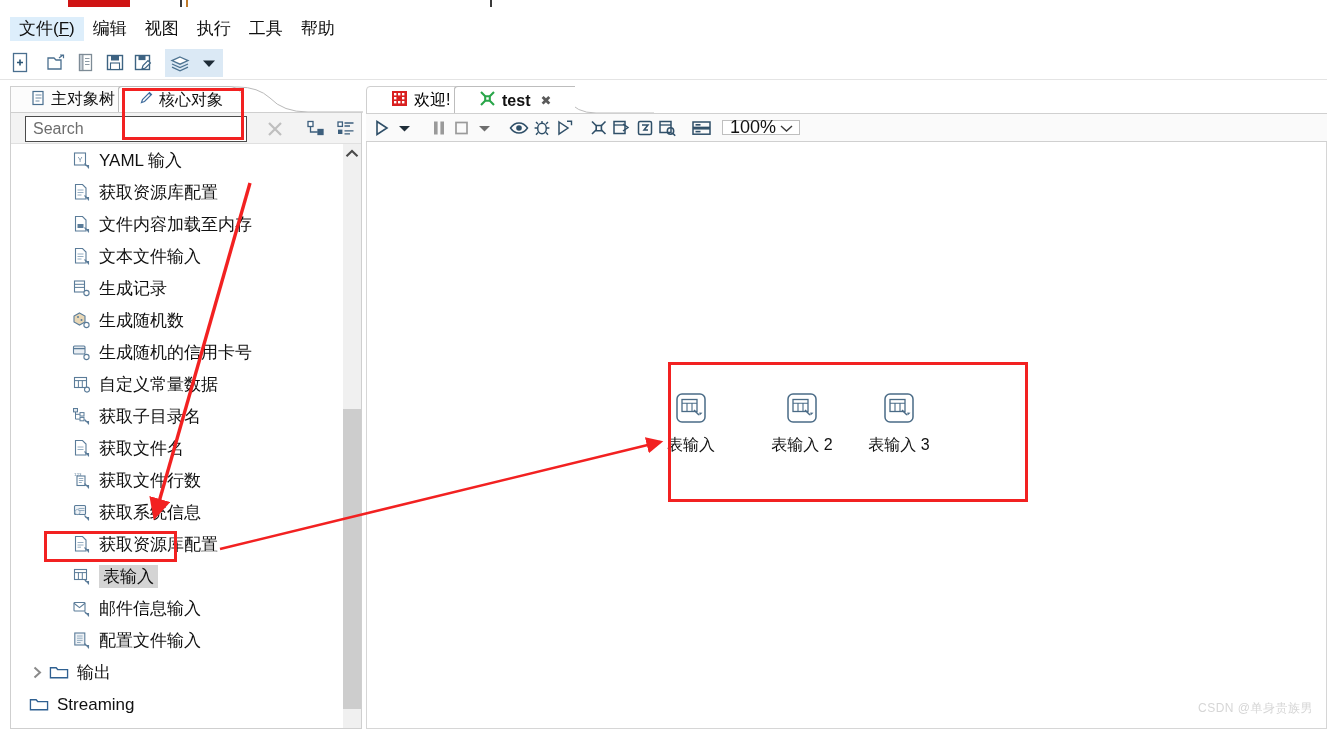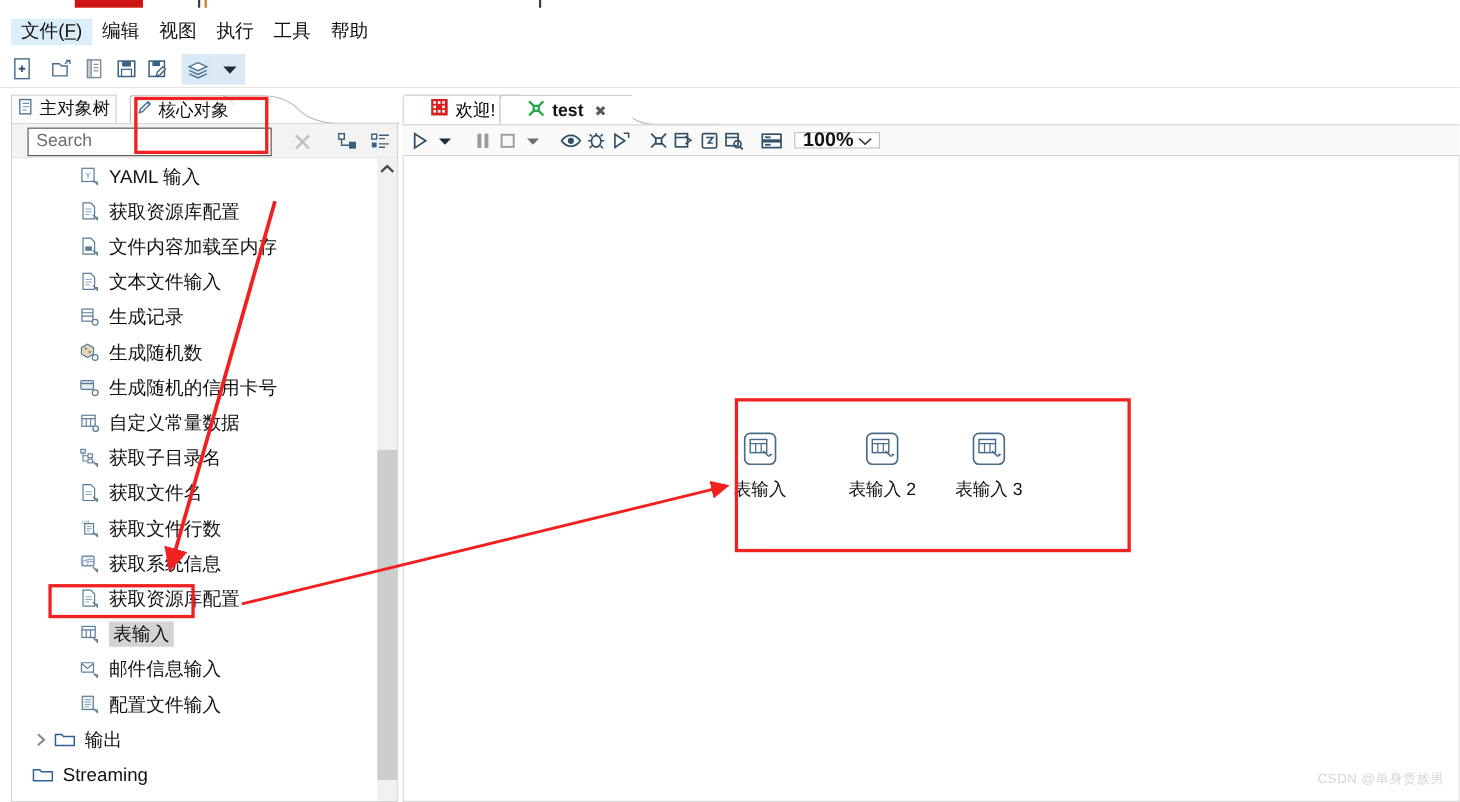--- a/index.html
+++ b/index.html
@@ -38,21 +38,21 @@
   }
   .tbtn { width: 29px; height: 28px; display: flex; align-items: center; justify-content: center; cursor: default; }
   .tbtn.sel { background: #dbe9f5; }
   .tbsep { width: 7px; height: 28px; }
 
   
   .leftpanel { position: absolute; left: 10px; top: 86px; width: 352px; height: 643px; }
   .lp-tabrow { position: relative; height: 27px; }
   .lp-tab {
     position: absolute; top: 0; height: 27px; display: flex; align-items: center; gap: 5px;
-    font-size: 16px; color: #111; padding: 0 5px; white-space: nowrap; cursor: default;
+    font-size: 16px; color: #111; padding: 0 20px; white-space: nowrap; cursor: default;
     background: #ffffff;
   }
   .lp-tab.inactive { left: 0; border: 1px solid #cfcfcf; border-bottom: 1px solid #cfcfcf; background:#fcfcfc;}
   .lp-tab.active {
     left: 108px; background: #ffffff;
     border-top: 1px solid #bdbdbd; border-left: 1px solid #bdbdbd;
     border-top-left-radius: 4px; border-top-right-radius: 14px;
   }
   .lp-tabcurve {
     position: absolute; left: 108px; top: 0; width: 245px; height: 27px; pointer-events: none;
@@ -111,21 +111,21 @@
   .rp-toolbar {
     position: absolute; left: 0; top: 27px; width: 961px; height: 29px;
     background: #fafafa; border-top: 1px solid #d0d0d0; border-bottom: 1px solid #d0d0d0;
     display: flex; align-items: center; padding-left: 4px;
   }
   .rbtn { width: 23px; height: 26px; display: flex; align-items: center; justify-content: center; cursor: default; }
   .rgap { width: 11px; }
   .zoomsel {
     margin-left: 9px; height: 15px; min-width: 78px; border: 1px solid #bfbfbf; background: #fff;
     display: flex; align-items: center; justify-content: space-between; padding: 0 5px 0 7px;
-    font-size: 18px; color: #111; cursor: default; font-weight: bold;
+    font-size: 18px; color: #111; cursor: default;
   }
   .canvas {
     position: absolute; left: 0; top: 56px; width: 961px; height: 587px;
     background: #ffffff; border-left: 1px solid #d6d6d6; border-right:1px solid #d6d6d6; border-bottom:1px solid #d6d6d6;
     overflow: hidden;
   }
   .node { position: absolute; width: 96px; text-align: center; cursor: default; }
   .node .nicon { height: 40px; display: flex; align-items: center; justify-content: center; }
   .node .nlabel { margin-top: 7px; font-size: 16px; color: #111; white-space: nowrap; }
 

